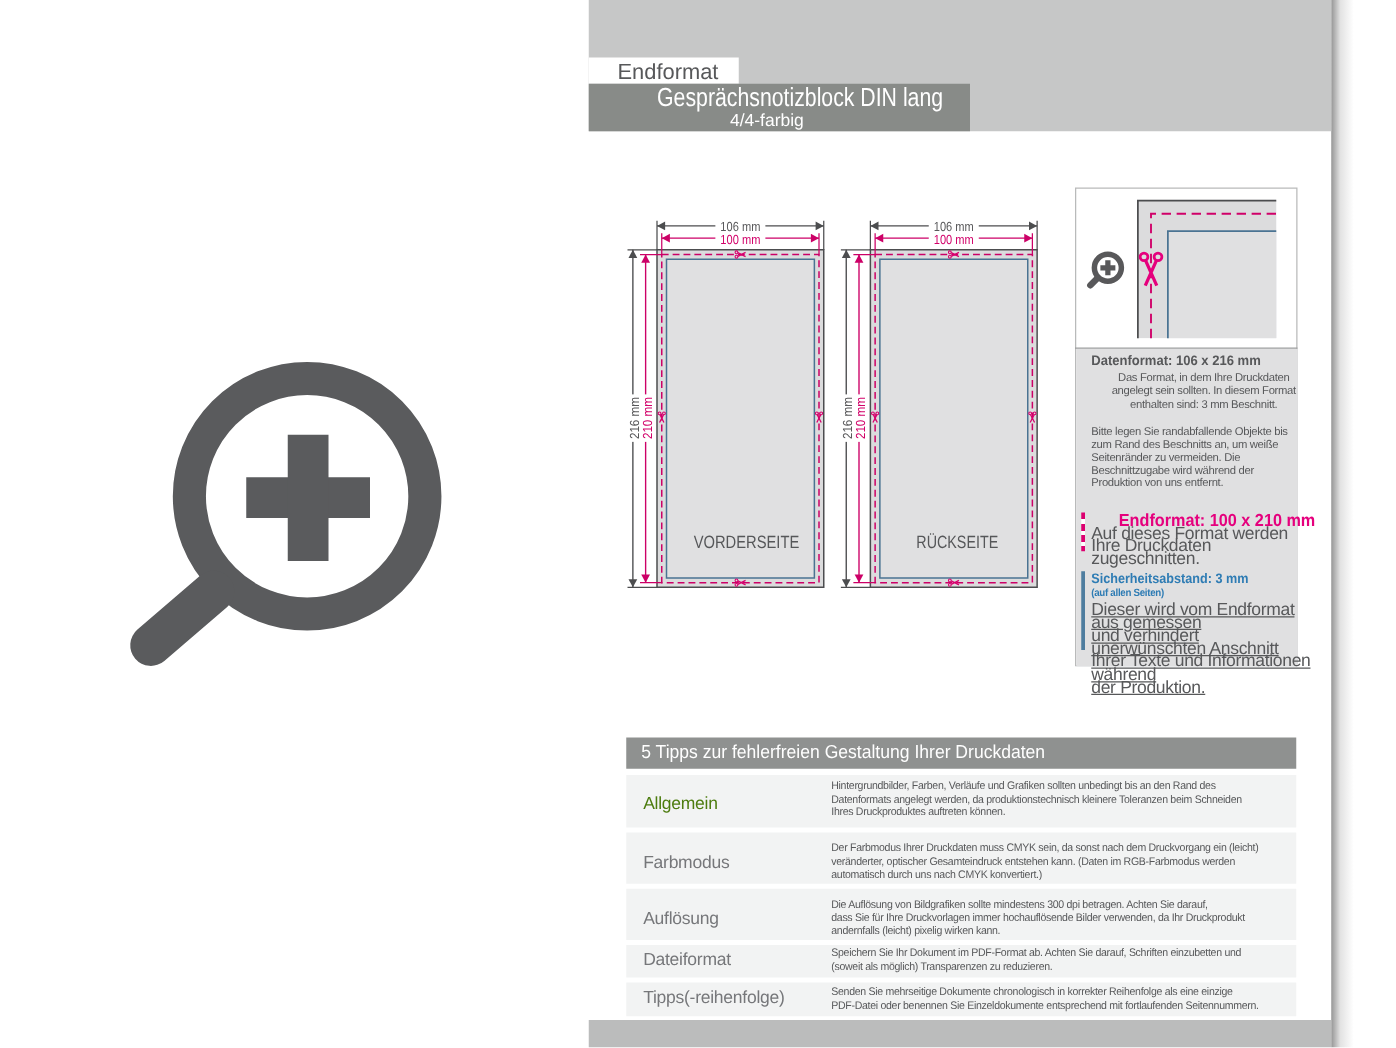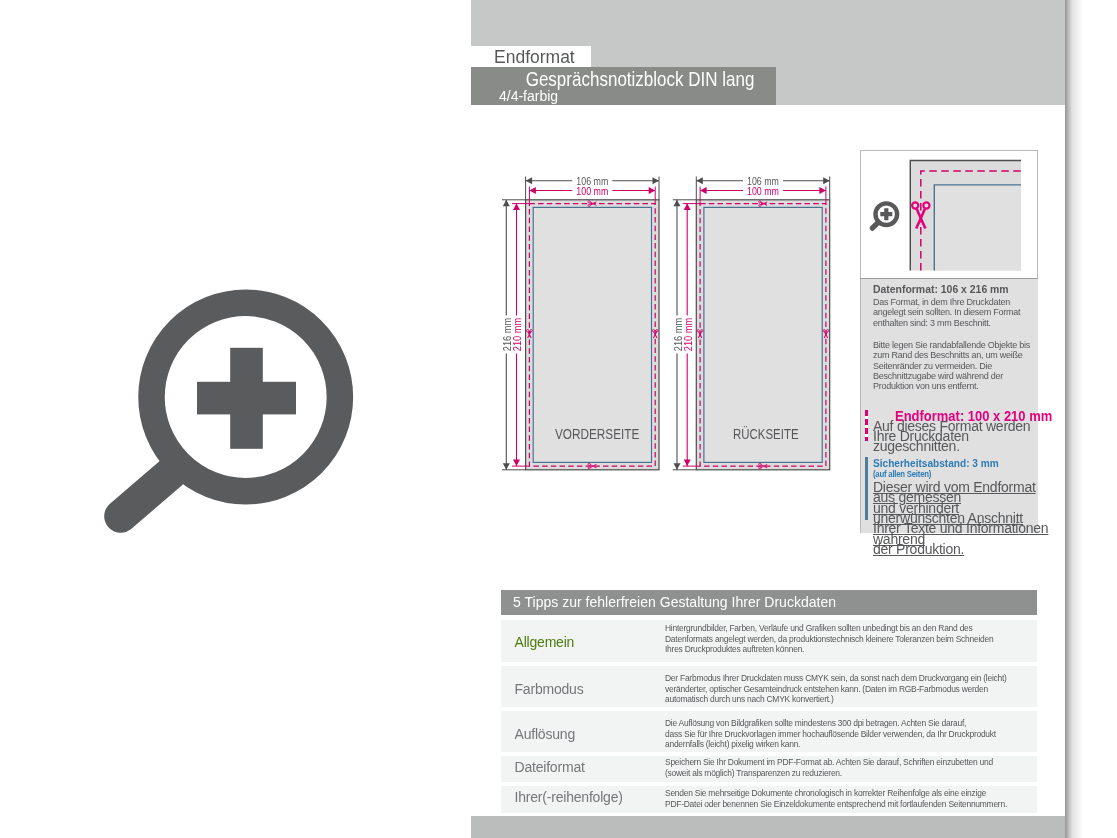--- a/index.html
+++ b/index.html
@@ -28,21 +28,21 @@
 <div class="abs" style="left:471px;top:0;width:594px;height:105px;background:#c6c7c7;"></div>
 
 <div class="abs" style="left:471px;top:46px;width:120px;height:21px;background:#ffffff;"></div>
 
 <div class="abs" style="left:494px;top:46.5px;font-size:17.5px;color:#57585a;">Endformat</div>
 
 <div class="abs" style="left:471px;top:67px;width:305px;height:38px;background:#888b88;"></div>
 
 <div class="abs" style="left:471px;top:66.5px;width:285px;text-align:center;font-size:21px;color:#ffffff;white-space:nowrap;"><span id="t1" style="display:inline-block;transform-origin:right center;transform:scaleX(0.81);">Gesprächsnotizblock DIN lang</span></div>
 
-<div class="abs" style="left:471px;top:87.5px;width:285px;text-align:left;font-size:14px;color:#ffffff;padding-left:28px;"><span id="t2" style="display:inline-block;transform-origin:right center;">4/4-farbig</span></div>
+<div class="abs" style="left:471px;top:87.5px;width:285px;text-align:center;font-size:14px;color:#ffffff;"><span id="t2" style="display:inline-block;transform-origin:right center;">4/4-farbig</span></div>
 
 <svg class="abs" style="left:495px;top:170px;" width="350" height="315" viewBox="0 0 350 315">
   <defs>
     <g id="miniscis" stroke="#d8006e" fill="none">
       <circle cx="-2.2" cy="-3.9" r="1.4" stroke-width="1.1"></circle>
       <circle cx="2.2" cy="-3.9" r="1.4" stroke-width="1.1"></circle>
       <path d="M -1.8,-2.5 L 2.2,5.2 M 1.8,-2.5 L -2.2,5.2" stroke-width="1.3"></path>
     </g>
   </defs>
 
@@ -179,21 +179,21 @@
 <div class="abs" style="left:860.5px;top:278.5px;width:177px;height:254px;background:#e0e0e1;"></div>
 
 <div class="abs" style="left:860px;top:277.6px;width:178px;height:1px;background:#9c9d9d;"></div>
 
 <div class="abs" style="left:865px;top:409.8px;width:2.7px;height:31.4px;background:repeating-linear-gradient(to bottom,#dc0070 0,#dc0070 5.5px,#ffffff 5.5px,#ffffff 9px);"></div>
 
 <div class="abs" style="left:865.2px;top:456.5px;width:2.7px;height:63.5px;background:#4e7d9f;"></div>
 
 <div class="abs" id="it1" style="left:873px;top:283px;width:160px;font-size:11px;font-weight:bold;color:#57585a;white-space:nowrap;"><span id="h1s" style="display:inline-block;transform-origin:left center;transform:scaleX(0.948);">Datenformat: 106 x 216 mm</span></div>
 
-<div class="abs" id="it2" style="left:873px;top:296.9px;width:180px;font-size:9px;line-height:10.4px;color:#57585a;letter-spacing:-0.25px;transform-origin:left top;transform:scaleX(1);">Das Format, in dem Ihre Druckdaten<br>angelegt sein sollten. In diesem Format<br>enthalten sind: 3 mm Beschnitt.</div>
+<div class="abs" id="it2" style="left:873px;top:296.9px;width:180px;font-size:9px;line-height:10.4px;color:#57585a;letter-spacing:-0.25px;transform-origin:left top;transform:scaleX(1);text-align:center;">Das Format, in dem Ihre Druckdaten<br>angelegt sein sollten. In diesem Format<br>enthalten sind: 3 mm Beschnitt.</div>
 
 <div class="abs" id="it3" style="left:873px;top:339.7px;width:180px;font-size:9px;line-height:10.4px;color:#57585a;letter-spacing:-0.25px;transform-origin:left top;transform:scaleX(1);">Bitte legen Sie randabfallende Objekte bis<br>zum Rand des Beschnitts an, um weiße<br>Seitenränder zu vermeiden. Die<br>Beschnittzugabe wird während der<br>Produktion von uns entfernt.</div>
 
 <div class="abs" id="it4" style="left:873px;top:407.6px;width:162px;font-size:14px;font-weight:bold;color:#e5007d;white-space:nowrap;padding-left:22px;"><span id="h2s" style="display:inline-block;transform-origin:left center;transform:scaleX(0.927);">Endformat: 100 x 210 mm</span></div>
 
 <div class="abs" id="it5" style="left:873px;top:420.5px;width:180px;font-size:14px;line-height:10.4px;color:#57585a;letter-spacing:-0.25px;transform-origin:left top;transform:scaleX(1);">Auf dieses Format werden Ihre Druckdaten<br>zugeschnitten.</div>
 
 <div class="abs" id="it6" style="left:873px;top:456.6px;width:162px;font-size:11px;font-weight:bold;color:#2e7cb4;white-space:nowrap;"><span id="h3s" style="display:inline-block;transform-origin:left center;transform:scaleX(0.918);">Sicherheitsabstand: 3 mm</span></div>
 
 <div class="abs" id="it7" style="left:873px;top:468.8px;width:162px;font-size:8.4px;font-weight:bold;color:#2e7cb4;letter-spacing:-0.25px;transform-origin:left top;transform:scaleX(0.93);">(auf allen Seiten)</div>
@@ -214,16 +214,16 @@
 
 <div class="abs" style="left:501px;top:710.9px;width:536px;height:40.9px;background:#f2f3f3;"></div>
 <div class="abs" style="left:514.5px;top:726px;font-size:14px;letter-spacing:-0.2px;color:#76777a;">Auflösung</div>
 <div class="abs" style="left:665px;top:718px;font-size:8.8px;line-height:10.7px;color:#57585a;letter-spacing:-0.25px;transform-origin:left top;transform:scaleX(0.96);">Die Auflösung von Bildgrafiken sollte mindestens 300 dpi betragen. Achten Sie darauf,<br>dass Sie für Ihre Druckvorlagen immer hochauflösende Bilder verwenden, da Ihr Druckprodukt<br>andernfalls (leicht) pixelig wirken kann.</div>
 
 <div class="abs" style="left:501px;top:755.7px;width:536px;height:26.6px;background:#f2f3f3;"></div>
 <div class="abs" style="left:514.5px;top:759px;font-size:14px;letter-spacing:-0.2px;color:#76777a;">Dateiformat</div>
 <div class="abs" style="left:665px;top:757px;font-size:8.8px;line-height:10.7px;color:#57585a;letter-spacing:-0.25px;transform-origin:left top;transform:scaleX(0.96);">Speichern Sie Ihr Dokument im PDF-Format ab. Achten Sie darauf, Schriften einzubetten und<br>(soweit als möglich) Transparenzen zu reduzieren.</div>
 
 <div class="abs" style="left:501px;top:786.3px;width:536px;height:27px;background:#f2f3f3;"></div>
-<div class="abs" style="left:514.5px;top:789px;font-size:14px;letter-spacing:-0.2px;color:#76777a;">Ihrer(-reihenfolge)</div>
+<div class="abs" style="left:514.5px;top:789px;font-size:14px;letter-spacing:-0.2px;color:#76777a;">Tipps(-reihenfolge)</div>
 <div class="abs" style="left:665px;top:788px;font-size:8.8px;line-height:10.7px;color:#57585a;letter-spacing:-0.25px;transform-origin:left top;transform:scaleX(0.96);">Senden Sie mehrseitige Dokumente chronologisch in korrekter Reihenfolge als eine einzige<br>PDF-Datei oder benennen Sie Einzeldokumente entsprechend mit fortlaufenden Seitennummern.</div>
 
 <div class="abs" style="left:471px;top:815.8px;width:594px;height:22.2px;background:#bbbcbc;"></div>
 
 </body></html>

